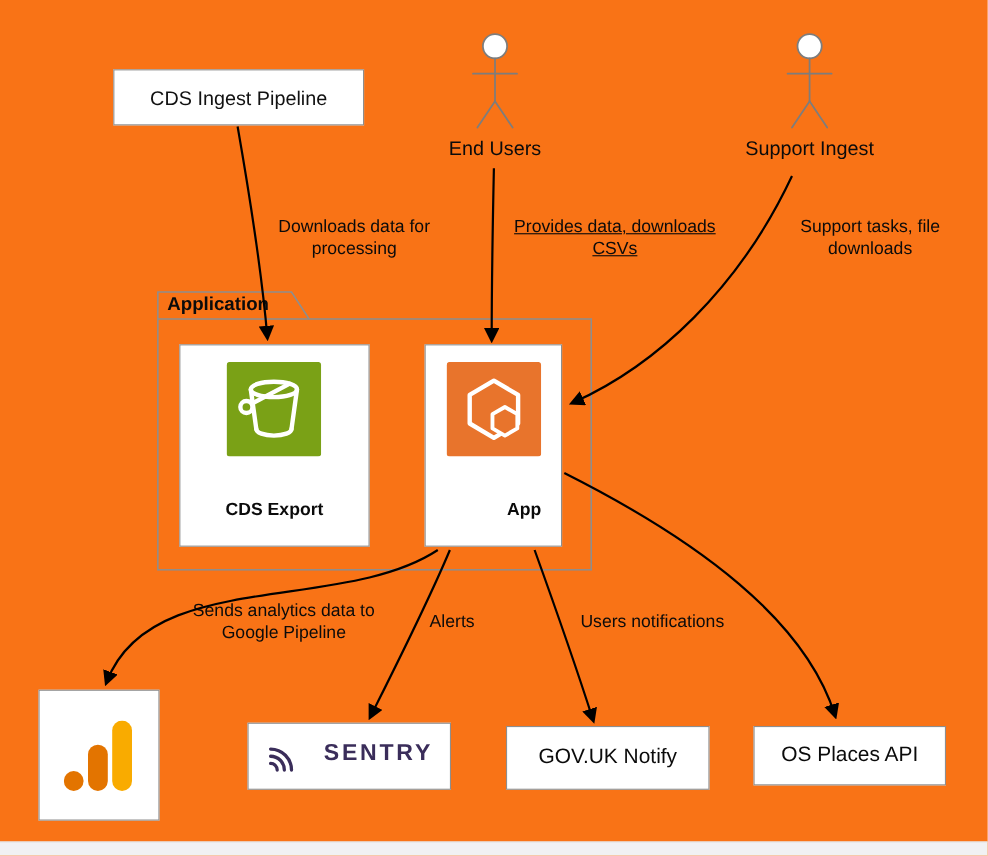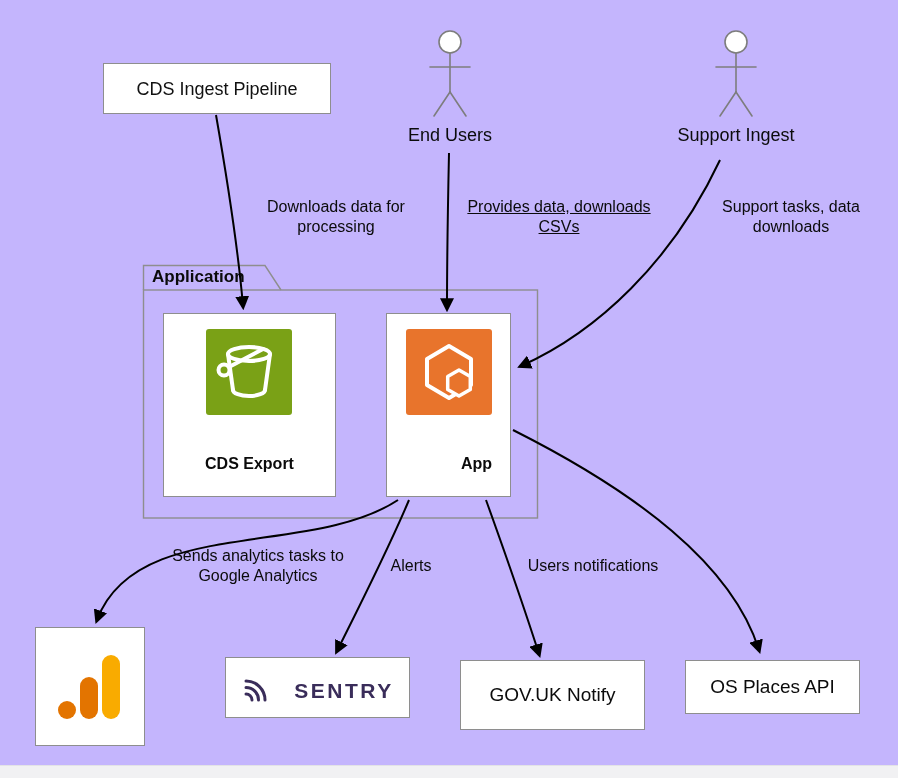--- a/index.html
+++ b/index.html
@@ -1,30 +1,30 @@
 <!DOCTYPE html>
 <html><head>
 <meta charset="utf-8">
 <style>
   html,body{margin:0;padding:0;background:#ffffff;}
   .stage{
-    position:relative;width:898px;height:778px;background:#c4b5fd;overflow:hidden;
+    position:relative;width:898px;height:778px;background:#f97316;overflow:hidden;
     font-family:"Liberation Sans", sans-serif;color:#111;
   }
   .overlay{position:absolute;left:0;top:0;width:898px;height:778px;pointer-events:none;z-index:5;}
   .box{
     position:absolute;box-sizing:border-box;border:1px solid #8E8E8E;background:#ffffff;
     display:flex;align-items:center;justify-content:center;z-index:2;
   }
   .lbl{position:absolute;text-align:center;z-index:3;line-height:20px;font-size:16px;color:#0b0b0b;}
   .node-lbl{font-size:18px;line-height:22px;}
   .bold-lbl{font-weight:bold;font-size:16px;line-height:24px;}
   .app-tab-lbl{font-weight:bold;font-size:17px;text-align:left;line-height:22px;}
   .icon-wrap{position:absolute;z-index:3;}
-  .sentry-row{display:flex;align-items:flex-end;gap:23px;}
+  .sentry-row{display:flex;align-items:flex-start;gap:23px;}
   .sentry-text{font-size:21px;font-weight:600;letter-spacing:2.5px;color:#3A2D5A;}
   .sentry-icon path{stroke:#3A2D5A;stroke-width:3;fill:none;stroke-linecap:round;}
   .svc-lbl{font-size:19px;color:#0b0b0b;}
   .bottom-strip{position:absolute;left:0;bottom:0;width:898px;height:12px;background:#f1f1f3;border-top:1px solid #e3e3e6;z-index:1;}
 </style>
 </head>
 <body>
 
 <div class="stage">
 
@@ -57,25 +57,25 @@
   <div class="box" style="left:386px;top:313px;width:125px;height:184px;"></div>
   <div class="icon-wrap" style="left:406px;top:329px;width:86px;height:86px;">
     <svg width="86" height="86" viewBox="0 0 86 86" aria-hidden="true">
       <rect x="0" y="0" width="86" height="86" rx="3" fill="#E8742C"></rect>
       <polygon points="43,17 65,30 65,56 43,69 21,56 21,30" fill="none" stroke="#ffffff" stroke-width="4" stroke-linejoin="round"></polygon>
       <polygon points="53,41 64.3,47.5 64.3,60.5 53,67 41.7,60.5 41.7,47.5" stroke="#ffffff" stroke-width="3.5" stroke-linejoin="round" fill="#E8742C"></polygon>
     </svg>
   </div>
   <div class="lbl bold-lbl" style="left:386px;top:452px;width:125px;padding-left:28px;">App</div>
 
-  <div class="lbl" style="left:246px;top:197px;width:180px;">Downloads data for processing</div>
+  <div class="lbl" style="left:232px;top:197px;width:180px;">Downloads data for processing</div>
   <div class="lbl" style="left:447px;top:197px;width:224px;text-decoration:underline;">Provides data, downloads CSVs</div>
-  <div class="lbl" style="left:703px;top:197px;width:176px;">Support tasks, data downloads</div>
+  <div class="lbl" style="left:703px;top:197px;width:176px;">Support tasks, file downloads</div>
 
-  <div class="lbl" style="left:153px;top:546px;width:210px;">Sends analytics tasks to Google Analytics</div>
+  <div class="lbl" style="left:153px;top:546px;width:210px;">Sends analytics data to Google Pipeline</div>
   <div class="lbl" style="left:361px;top:556px;width:100px;">Alerts</div>
   <div class="lbl" style="left:498px;top:556px;width:190px;">Users notifications</div>
 
   <div class="box" style="left:35px;top:627px;width:110px;height:119px;"></div>
   <div class="icon-wrap" style="left:58px;top:655px;width:64px;height:64px;">
     <svg width="64" height="64" viewBox="0 0 64 64" aria-hidden="true">
       <rect x="44" y="0" width="18" height="64" rx="9" fill="#F9AB00"></rect>
       <rect x="22" y="22" width="18" height="42" rx="9" fill="#E37400"></rect>
       <circle cx="9" cy="55" r="9" fill="#E37400"></circle>
     </svg>
@@ -85,21 +85,21 @@
     <div class="sentry-row">
       <svg class="sentry-icon" width="30" height="30" viewBox="0 0 30 30" aria-hidden="true">
         <path d="M 5,21 A 6,6 0 0 1 11,27"></path>
         <path d="M 5,14.5 A 12.5,12.5 0 0 1 17.5,27"></path>
         <path d="M 5,8 A 19,19 0 0 1 24,27"></path>
       </svg>
       <span class="sentry-text">SENTRY</span>
     </div>
   </div>
 
-  <div class="box" style="left:460px;top:660px;width:185px;height:70px;">
+  <div class="box" style="left:460px;top:660px;width:185px;height:58px;">
     <span class="svc-lbl">GOV.UK Notify</span>
   </div>
 
   <div class="box" style="left:685px;top:660px;width:175px;height:54px;">
     <span class="svc-lbl">OS Places API</span>
   </div>
 
   <div class="bottom-strip"></div>
 
   <svg class="overlay" viewBox="0 0 898 778">

